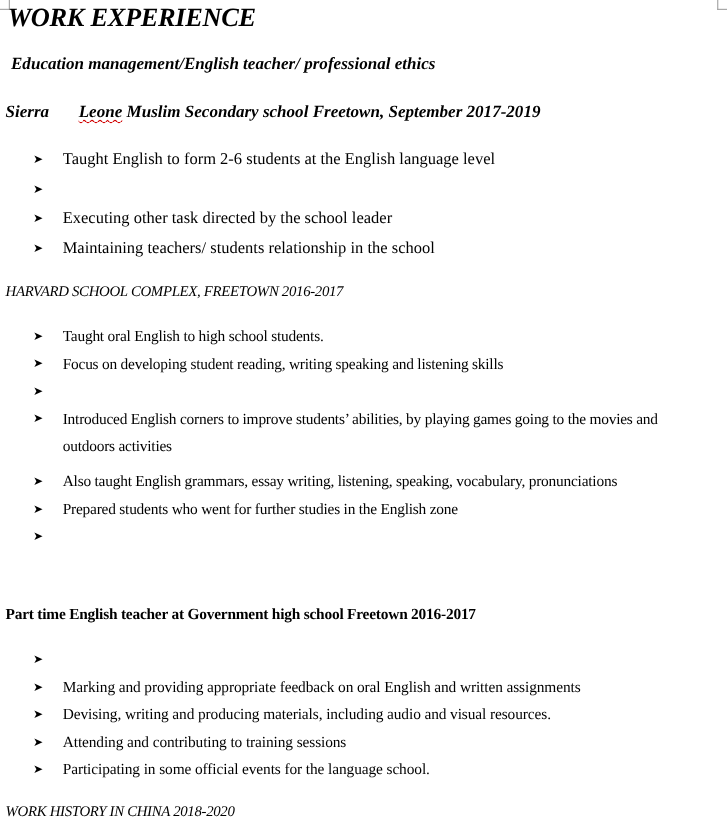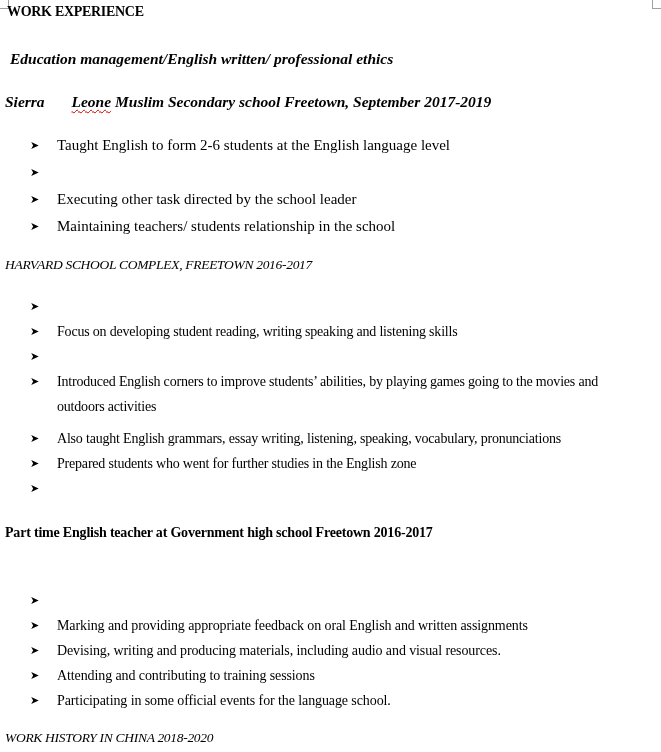--- a/index.html
+++ b/index.html
@@ -2,65 +2,65 @@
 <html><head>
 <meta charset="utf-8">
 <style>
   html, body { margin: 0; padding: 0; background: #ffffff; }
   body { width: 661px; height: 752px; position: relative; overflow: hidden;
          font-family: "Liberation Serif", "DejaVu Serif", serif; color: #000; }
   .corner { position: absolute; width: 8px; height: 8px; border-color: #a0a0a0; border-style: solid; }
   .corner-tl { left: 0; top: 0; border-width: 0 1px 1px 0; }
   .corner-tr { right: 0; top: 0; border-width: 0 0 1px 1px; }
   .abs { position: absolute; white-space: nowrap; }
-  .h-main { left: 7px; top: 4px; font-size: 14px; font-weight: bold; letter-spacing: -0.3px; }
+  .h-main { left: 7px; top: 4px; font-size: 24px; font-weight: bold; font-style: italic; letter-spacing: -0.3px; }
   .h-sub { left: 10px; top: 50px; font-size: 15.5px; font-weight: bold; font-style: italic; }
   .h-sec { left: 5px; font-size: 15.5px; font-weight: bold; font-style: italic; }
   .h-sec-small { left: 5px; font-size: 13.5px; font-weight: normal; font-style: italic; letter-spacing: -0.3px; }
   .h-plain { left: 5px; font-size: 14px; font-weight: bold; letter-spacing: -0.2px; }
   .spell { text-decoration: underline wavy #d00000; text-decoration-thickness: 1px; text-underline-offset: 2px; margin-left: 23px; }
   .bullet-list { position: absolute; left: 0; margin: 0; padding: 0; list-style: none; }
   .bullet { position: relative; padding-left: 57px; width: 590px; }
   .bullet .arrow { position: absolute; left: 30px; font-size: 11px; }
   .b1 .bullet { font-size: 15px; height: 27px; line-height: 27px; }
   .b2 .bullet { font-size: 14px; line-height: 25px; letter-spacing: -0.2px; }
   .b2 .bullet .arrow { top: 0; }
   .b3 .bullet { font-size: 14px; height: 25px; line-height: 25px; letter-spacing: -0.1px; }
 </style>
 </head>
 <body>
 
 <div class="corner corner-tl"></div>
 <div class="corner corner-tr"></div>
 
 <div class="abs h-main">WORK EXPERIENCE</div>
-<div class="abs h-sub">Education management/English written/ professional ethics</div>
+<div class="abs h-sub">Education management/English teacher/ professional ethics</div>
 
 <div class="abs h-sec" style="top:93px;"><span>Sierra </span><span class="spell">Leone</span><span> Muslim Secondary school Freetown, September 2017-2019</span></div>
 
 <ul class="bullet-list b1" style="top:132px;">
   <li class="bullet"><span class="arrow">➤</span><span>Taught English to form 2-6 students at the English language level</span></li>
   <li class="bullet"><span class="arrow">➤</span></li>
   <li class="bullet"><span class="arrow">➤</span><span>Executing other task directed by the school leader</span></li>
   <li class="bullet"><span class="arrow">➤</span><span>Maintaining teachers/ students relationship in the school</span></li>
 </ul>
 
 <div class="abs h-sec-small" style="top:257px;">HARVARD SCHOOL COMPLEX, FREETOWN 2016-2017</div>
 
 <ul class="bullet-list b2" style="top:294px;">
-  <li class="bullet" style="height:25px;"><span class="arrow">➤</span></li>
+  <li class="bullet" style="height:25px;"><span class="arrow">➤</span><span>Taught oral English to high school students.</span></li>
   <li class="bullet" style="height:25px;"><span class="arrow">➤</span><span>Focus on developing student reading, writing speaking and listening skills</span></li>
   <li class="bullet" style="height:25px;"><span class="arrow">➤</span></li>
   <li class="bullet" style="height:57px; white-space:normal;"><span class="arrow">➤</span><span>Introduced English corners to improve students’ abilities, by playing games going to the movies and outdoors activities</span></li>
   <li class="bullet" style="height:25px;"><span class="arrow">➤</span><span>Also taught English grammars, essay writing, listening, speaking, vocabulary, pronunciations</span></li>
   <li class="bullet" style="height:25px;"><span class="arrow">➤</span><span>Prepared students who went for further studies in the English zone</span></li>
   <li class="bullet" style="height:50px; white-space:normal; width:540px;"><span class="arrow">➤</span></li>
 </ul>
 
-<div class="abs h-plain" style="top:525px;">Part time English teacher at Government high school Freetown 2016-2017</div>
+<div class="abs h-plain" style="top:552px;">Part time English teacher at Government high school Freetown 2016-2017</div>
 
 <ul class="bullet-list b3" style="top:588px;">
   <li class="bullet"><span class="arrow">➤</span></li>
   <li class="bullet"><span class="arrow">➤</span><span>Marking and providing appropriate feedback on oral English and written assignments</span></li>
   <li class="bullet"><span class="arrow">➤</span><span>Devising, writing and producing materials, including audio and visual resources.</span></li>
   <li class="bullet"><span class="arrow">➤</span><span>Attending and contributing to training sessions</span></li>
   <li class="bullet"><span class="arrow">➤</span><span>Participating in some official events for the language school.</span></li>
 </ul>
 
 <div class="abs h-sec-small" style="top:730px;">WORK HISTORY IN CHINA 2018-2020</div>

